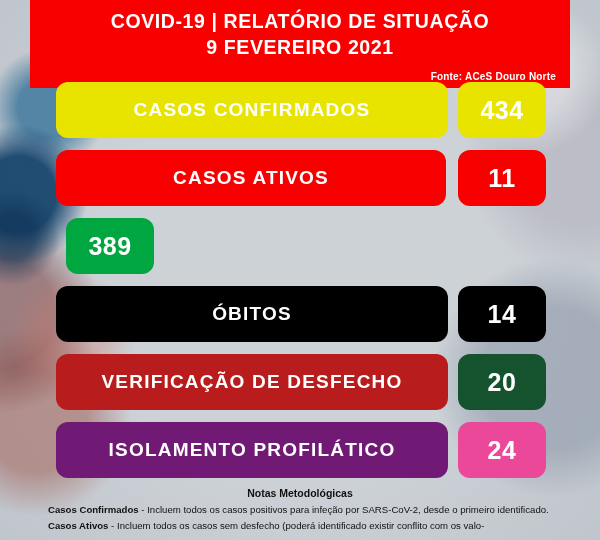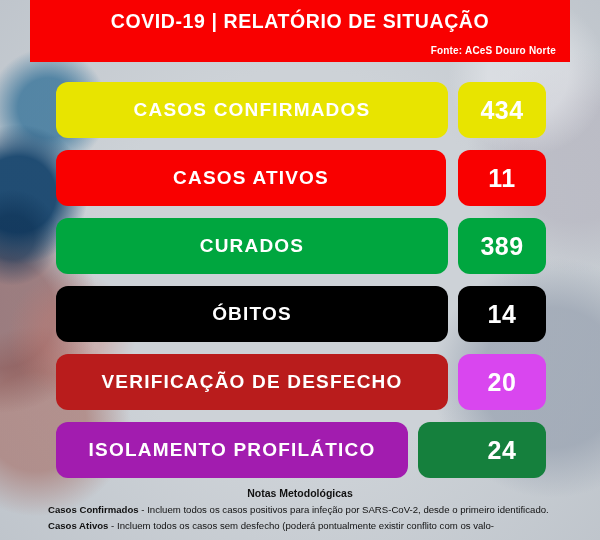--- a/index.html
+++ b/index.html
@@ -129,58 +129,58 @@
   }
   .note b { font-weight: bold; }
 </style>
 </head>
 <body>
 
 <div class="bg"></div>
 
 <div class="header" style="background: rgb(249, 0, 0); color: rgb(255, 255, 255);">
   <div class="header-line1">COVID-19  |  RELATÓRIO DE SITUAÇÃO</div>
+  <div class="header-line2">9 FEVEREIRO 2021</div>
   <div class="header-source">Fonte: ACeS Douro Norte</div>
 </div>
 
 <div class="rows">
 
   <div class="row">
     <div class="row-label" style="background: rgb(232, 228, 0); color: rgb(255, 255, 255);">CASOS CONFIRMADOS</div>
     <div class="row-value" style="background: rgb(232, 228, 0); color: rgb(255, 255, 255); text-align: center;">434</div>
   </div>
 
   <div class="row">
     <div class="row-label" style="background: rgb(249, 0, 0); color: rgb(255, 255, 255);">CASOS ATIVOS</div>
     <div class="row-value" style="background: rgb(249, 0, 0); color: rgb(255, 255, 255); margin-left: 12px;">11</div>
   </div>
 
   <div class="row">
-    <div class="row-label" style="background: rgb(0, 166, 63); color: rgb(255, 255, 255);">CURADOS</div>
     <div class="row-value" style="background: rgb(0, 166, 63); color: rgb(255, 255, 255);">389</div>
   </div>
 
   <div class="row">
     <div class="row-label" style="background: rgb(0, 0, 0); color: rgb(255, 255, 255);">ÓBITOS</div>
     <div class="row-value" style="background: rgb(0, 0, 0); color: rgb(255, 255, 255);">14</div>
   </div>
 
   <div class="row">
     <div class="row-label" style="background: #b91c1c; color: rgb(255, 255, 255);">VERIFICAÇÃO DE DESFECHO</div>
-    <div class="row-value" style="background: #d946ef; color: rgb(255, 255, 255);">20</div>
+    <div class="row-value" style="background: #14532d; color: rgb(255, 255, 255);">20</div>
   </div>
 
   <div class="row">
-    <div class="row-label" style="background: #a21caf; color: rgb(255, 255, 255);">ISOLAMENTO PROFILÁTICO</div>
-    <div class="row-value" style="background: #15803d; color: rgb(255, 255, 255); padding-left: 40px;">24</div>
+    <div class="row-label" style="background: #701a75; color: rgb(255, 255, 255);">ISOLAMENTO PROFILÁTICO</div>
+    <div class="row-value" style="background: #ec4899; color: rgb(255, 255, 255);">24</div>
   </div>
 
 </div>
 
 <div class="notes">
   <div class="notes-title">Notas Metodológicas</div>
   <div class="note">
     <b>Casos Confirmados</b><span> - Incluem todos os casos positivos para infeção por SARS-CoV-2, desde o primeiro identificado.</span>
   </div>
   <div class="note">
-    <b>Casos Ativos</b><span> - Incluem todos os casos sem desfecho (poderá pontualmente existir conflito com os valo-</span>
+    <b>Casos Ativos</b><span> - Incluem todos os casos sem desfecho (poderá identificado existir conflito com os valo-</span>
   </div>
 </div>
 
 </body></html>

